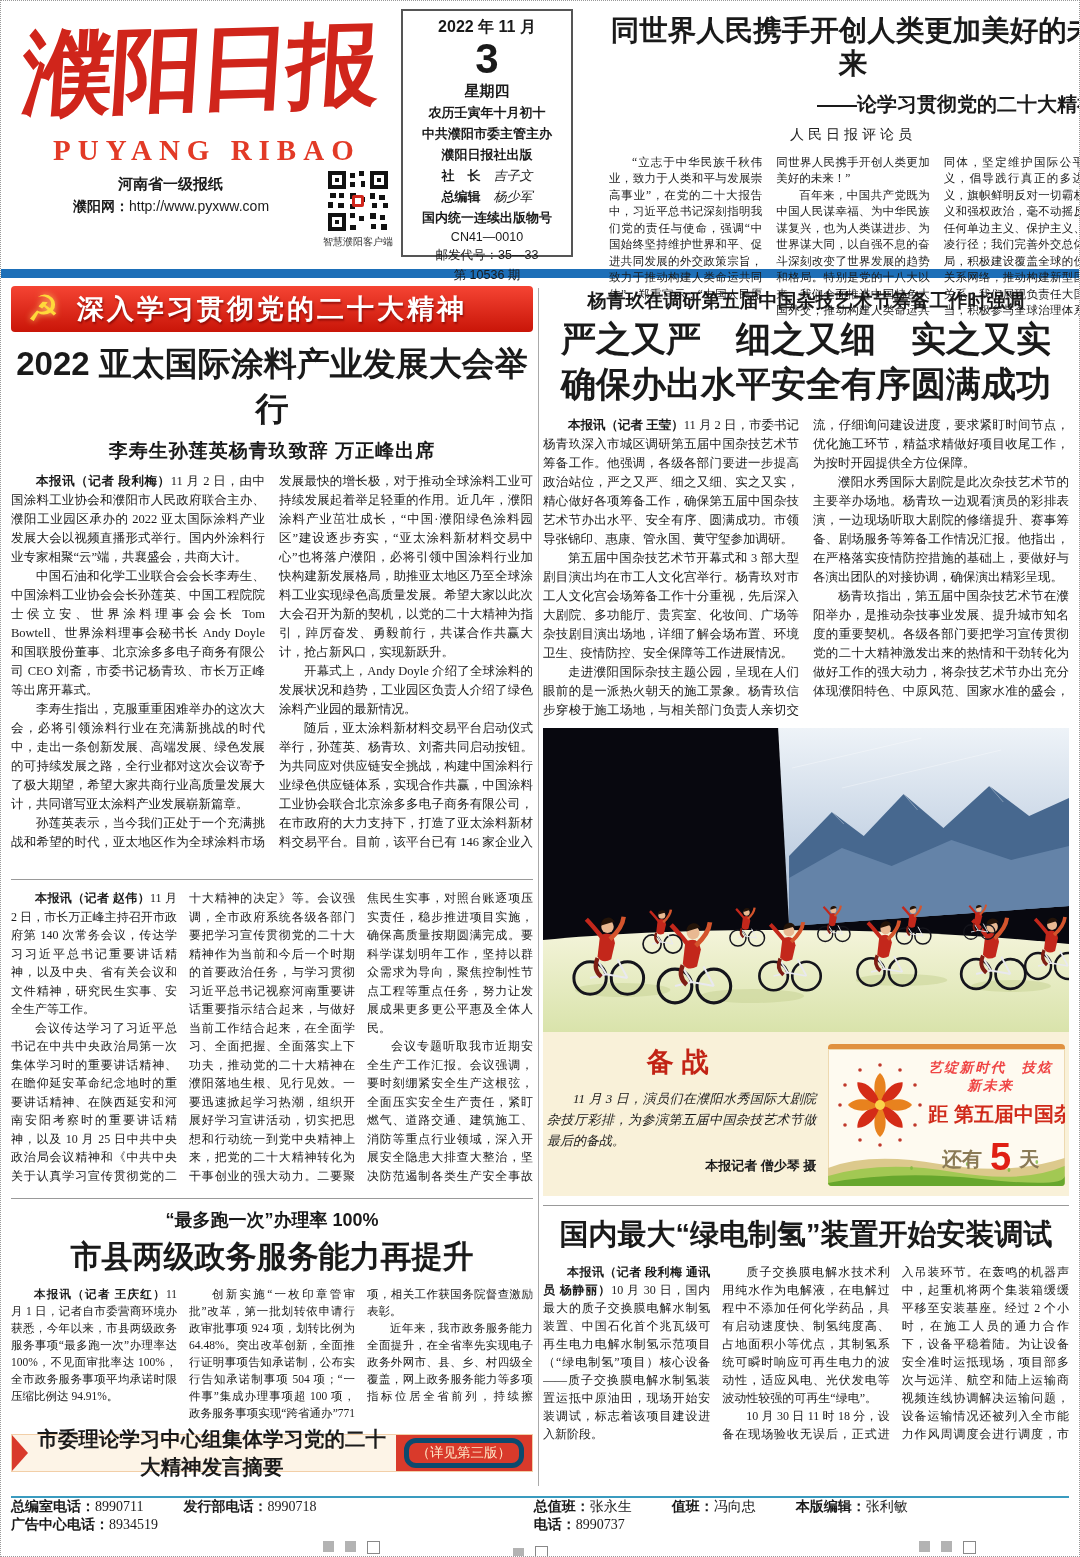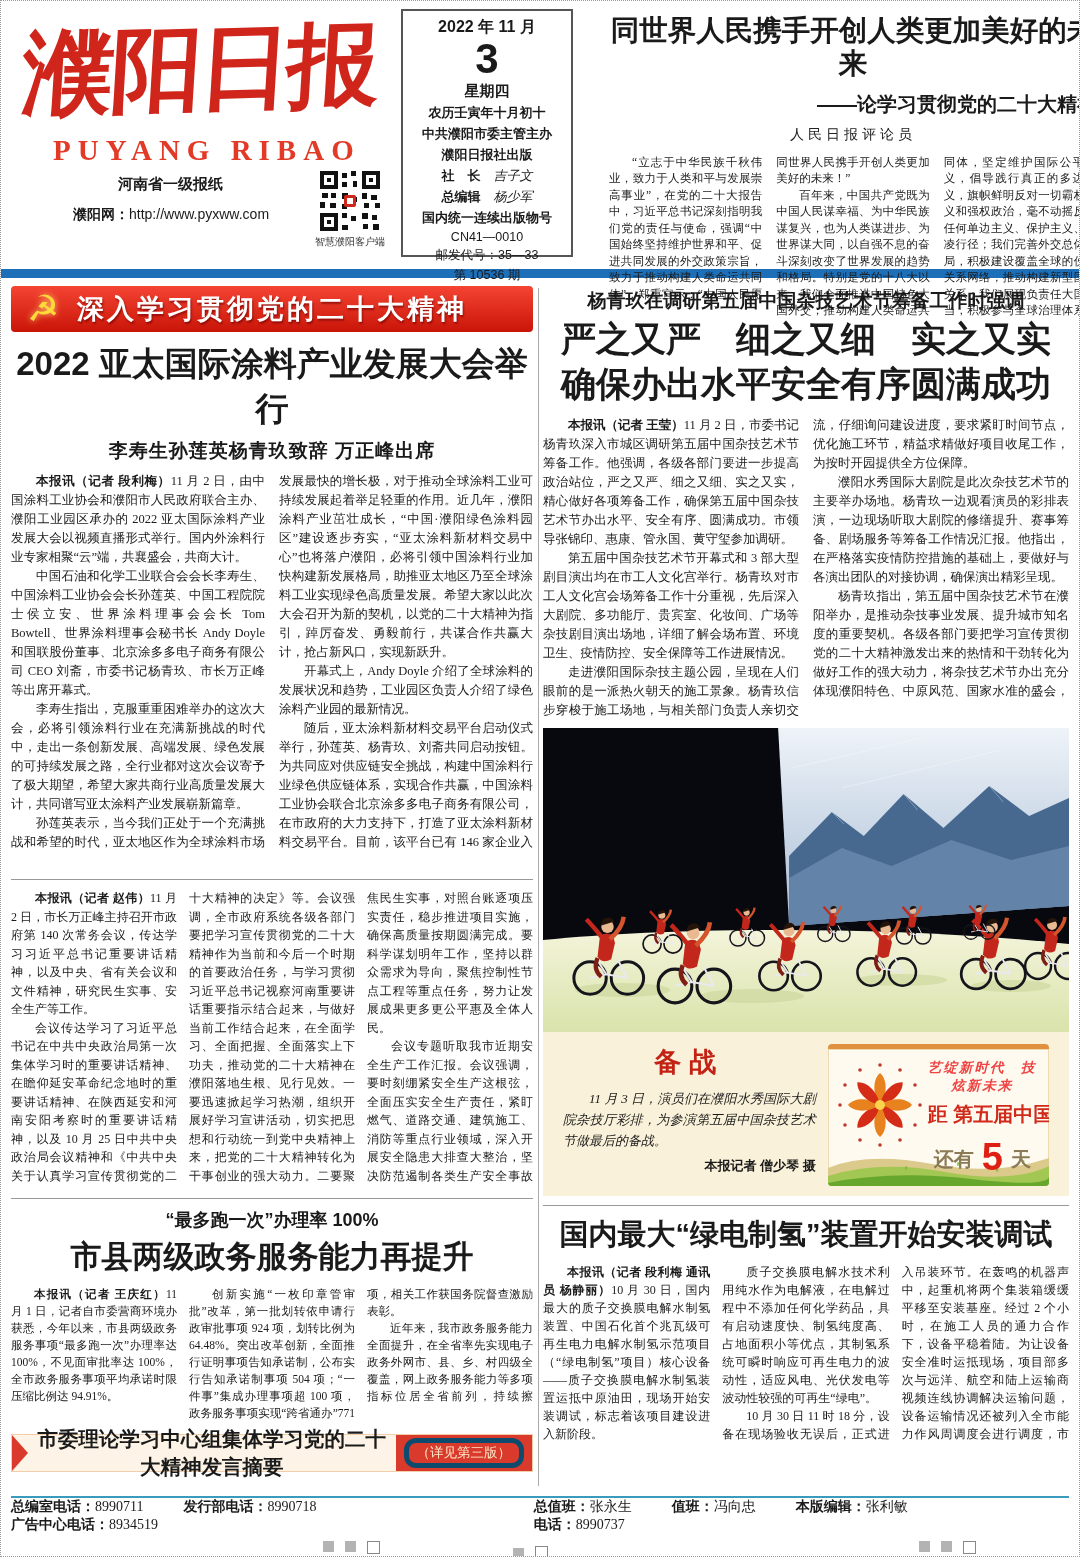--- a/index.html
+++ b/index.html
@@ -12,24 +12,24 @@
   .page{position:relative;width:1080px;height:1557px;margin:0 auto;background:#fff;
         border:1px dotted #999;box-sizing:border-box;overflow:hidden;color:#1a1a1a;
         font-family:var(--serif);}
   
   .header{position:relative;height:268px;}
   .masthead{position:absolute;left:22px;top:20px;width:370px;}
   .mast-title{font-family:var(--serif);font-weight:900;font-size:92px;line-height:1.05;
       color:var(--red);transform:skewX(-5deg) rotate(-1.5deg);letter-spacing:-4px;white-space:nowrap;}
   .mast-pinyin{font-family:var(--serif);font-weight:900;font-size:29px;color:#e23a26;
       letter-spacing:7px;margin:16px 0 8px 30px;}
-  .mast-grade{font-family:Liberation Mono, monospace;font-weight:700;font-size:15px;margin:6px 0 12px 95px;}
+  .mast-grade{font-family:Liberation Mono, monospace;font-weight:700;font-size:15px;margin:6px 0 4px 95px;}
   .mast-site{font-size:14px;margin-left:50px;font-family:var(--sans);}
   .mast-site b{font-weight:700;}
-  .qr-wrap{position:absolute;left:314px;top:168px;width:70px;text-align:right;}
+  .qr-wrap{position:absolute;left:322px;top:168px;width:70px;text-align:right;}
   .qr-wrap svg{width:64px;height:64px;display:block;margin:0 auto;}
   .qr-cap{font-size:10px;font-family:var(--sans);color:#333;margin-top:2px;white-space:nowrap;}
   .datebox{position:absolute;left:400px;top:8px;width:172px;height:248px;border:2px solid #555;
       padding:6px 4px;box-sizing:border-box;text-align:center;font-family:var(--sans);}
   .db-ym{font-size:16px;font-weight:700;}
   .db-day{font-size:42px;font-weight:700;line-height:1.0;font-family:var(--sans);}
   .db-week{font-size:15px;font-weight:700;margin-top:2px;}
   .db-line{font-size:13px;font-weight:700;margin-top:3px;}
   .db-small{font-size:12.5px;margin-top:3px;}
   .db-staff{font-size:13px;margin-top:3px;font-weight:700;}
@@ -74,21 +74,21 @@
   .promo-tagwrap{background:var(--promo-red);align-self:stretch;display:flex;align-items:center;
       padding:0 8px;flex:none;}
   .promo-tag{border:5px solid #0c4a6e;color:#ffe9c8;border-radius:12px;
       font-family:var(--sans);font-size:13.5px;padding:1px 8px;white-space:nowrap;}
   
   .acro-kick{font-family:var(--sans);font-weight:700;font-size:19px;text-align:center;margin-top:2px;}
   .acro-hl{font-family:var(--serif);font-weight:900;font-size:35px;text-align:center;line-height:1.28;margin:4px 0 8px;}
   .acro-body{height:308px;column-count:2;column-gap:14px;font-size:12.5px;line-height:19px;}
   .photo{position:relative;height:304px;margin-top:4px;background:#0a0a12;}
   .photo svg{display:block;width:100%;height:100%;}
-  .cap-strip{display:flex;gap:12px;background:var(--cream);padding:12px 20px 10px;height:164px;box-sizing:border-box;justify-content:center;}
+  .cap-strip{display:flex;gap:12px;background:var(--cream);padding:12px 4px 10px;height:164px;box-sizing:border-box;justify-content:center;}
   .cap-left{width:52%;}
   .cap-title{color:#c22315;font-family:var(--serif);font-weight:900;font-size:27px;
       text-align:center;letter-spacing:8px;margin-bottom:8px;}
   .cap-text{font-size:13px;line-height:21px;text-align:justify;font-style:italic;}
   .cap-credit{text-align:right;font-family:var(--sans);font-weight:700;font-size:13px;margin-top:6px;}
   .countdown{position:relative;flex:1;background:#fefaf0;border-radius:4px;overflow:hidden;
       border-top:5px solid #e0913f;box-shadow:0 0 0 1px #eed9b0 inset;}
   .cd-star{position:absolute;left:8px;top:10px;width:88px;height:88px;}
   .cd-right{position:relative;margin-left:100px;padding:10px 12px 0 0;text-align:center;z-index:2;}
   .cd-slogan{color:#ef4444;font-family:var(--serif);font-weight:700;font-style:italic;

